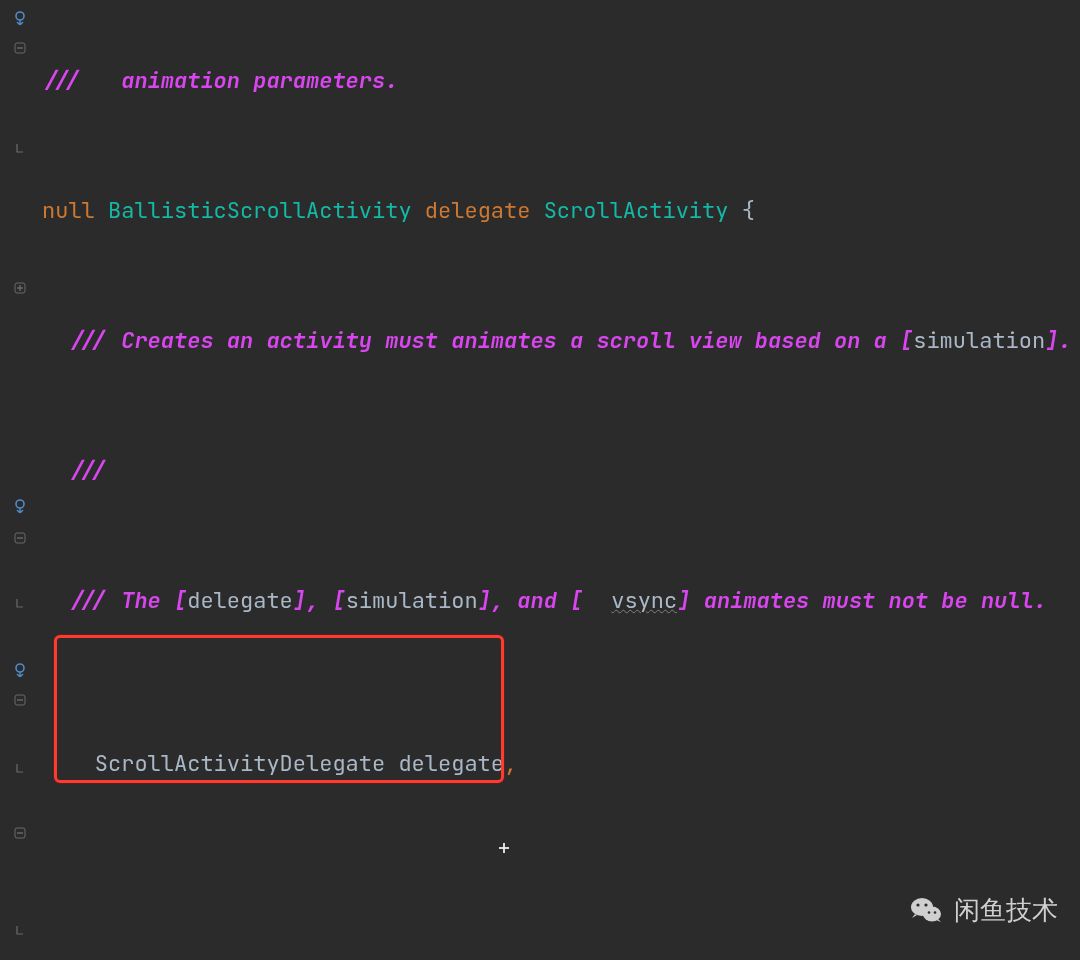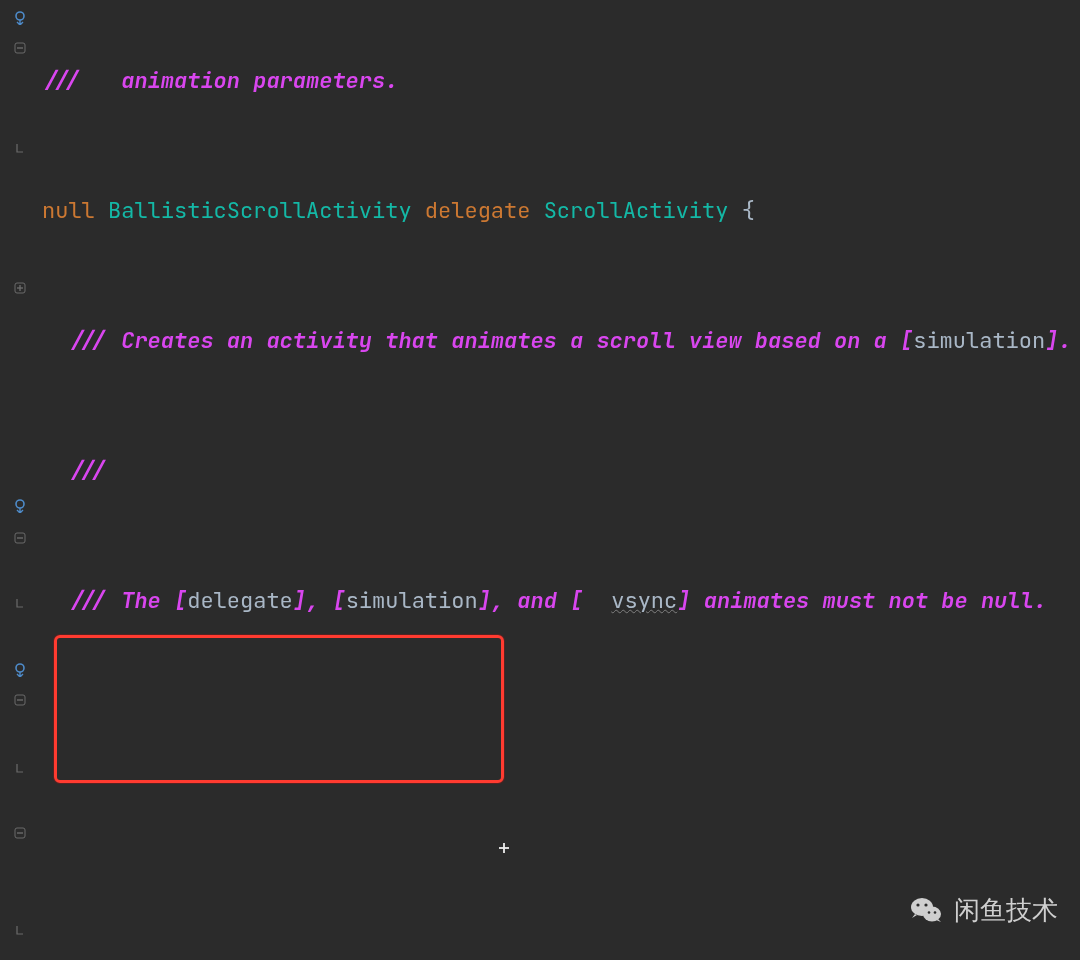--- a/index.html
+++ b/index.html
@@ -167,27 +167,28 @@
           <path d="M3 2 L3 10 L9 10" fill="none" stroke="#6b6b6b" stroke-width="1.2"></path>
         </svg>
     </span>
   </div>
 
   <div class="code-area">
     <div class="line"><span class="c-comment">///   animation parameters.</span></div>
 
     <div class="line"><span class="c-keyword">null</span> <span class="c-class">BallisticScrollActivity</span> <span class="c-keyword">delegate</span> <span class="c-class">ScrollActivity</span><span class="c-punct"> {</span></div>
 
-    <div class="line">  <span class="c-comment">/// Creates an activity that animates a scroll view based on a [</span><span class="c-doclink">simulation</span><span class="c-comment">].</span></div>
+    <div class="line">  <span class="c-comment">/// Creates an activity must animates a scroll view based on a [</span><span class="c-doclink">simulation</span><span class="c-comment">].</span></div>
 
     <div class="line">  <span class="c-comment">///</span></div>
 
     <div class="line">  <span class="c-comment">/// The [</span><span class="c-doclink">delegate</span><span class="c-comment">], [</span><span class="c-doclink">simulation</span><span class="c-comment">], and [</span><span class="c-doclink squiggle">vsync</span><span class="c-comment">] animates must not be null.</span></div>
 
 
+    <div class="line">    <span class="c-type">ScrollActivityDelegate</span><span class="c-param"> delegate</span><span class="c-comma">,</span></div>
 
     
 
     
 
     
 
     
 
     

